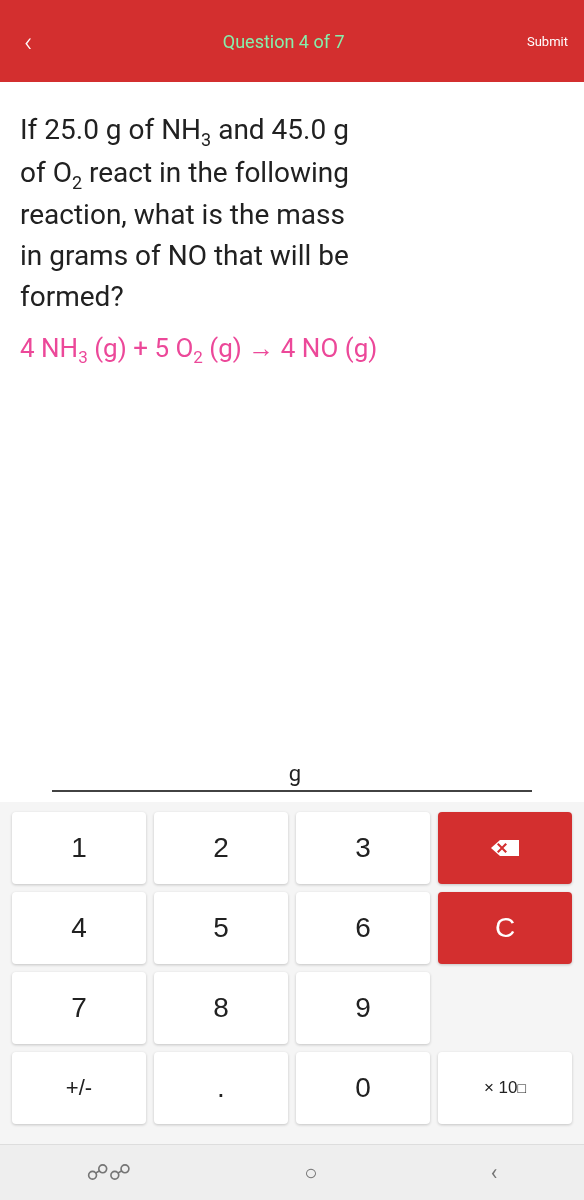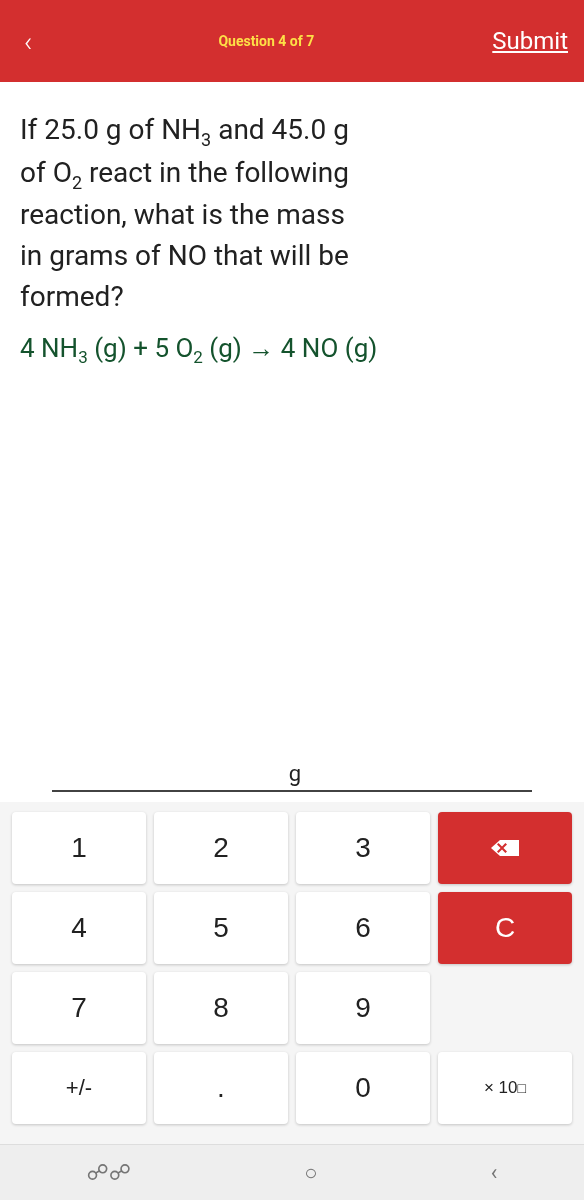--- a/index.html
+++ b/index.html
@@ -29,31 +29,30 @@
 
     .header-back {
       color: white;
       font-size: 28px;
       font-weight: 300;
       cursor: pointer;
       padding: 8px;
     }
 
     .header-title {
-      color: #fde047;
-      font-size: 14px;
-      font-weight: 700;
+      color: #86efac;
+      font-size: 18px;
+      font-weight: 400;
     }
 
     .header-submit {
       color: white;
-      font-size: 24px;
-      font-weight: 400;
-      cursor: pointer;
-      text-decoration: underline;
+      font-size: 13px;
+      font-weight: 400;
+      cursor: pointer;
     }
 
     
     .question-area {
       flex: 1;
       padding: 28px 28px 20px 20px;
       background: #ffffff;
     }
 
     .question-text {
@@ -63,21 +62,21 @@
       font-weight: 400;
     }
 
     .question-text sub {
       font-size: 18px;
     }
 
     .equation {
       font-size: 26px;
       margin-top: 12px;
-      color: #14532d;
+      color: #ec4899;
       font-weight: 400;
       line-height: 1.5;
     }
 
     .equation sub {
       font-size: 17px;
     }
 
     
     .answer-section {

